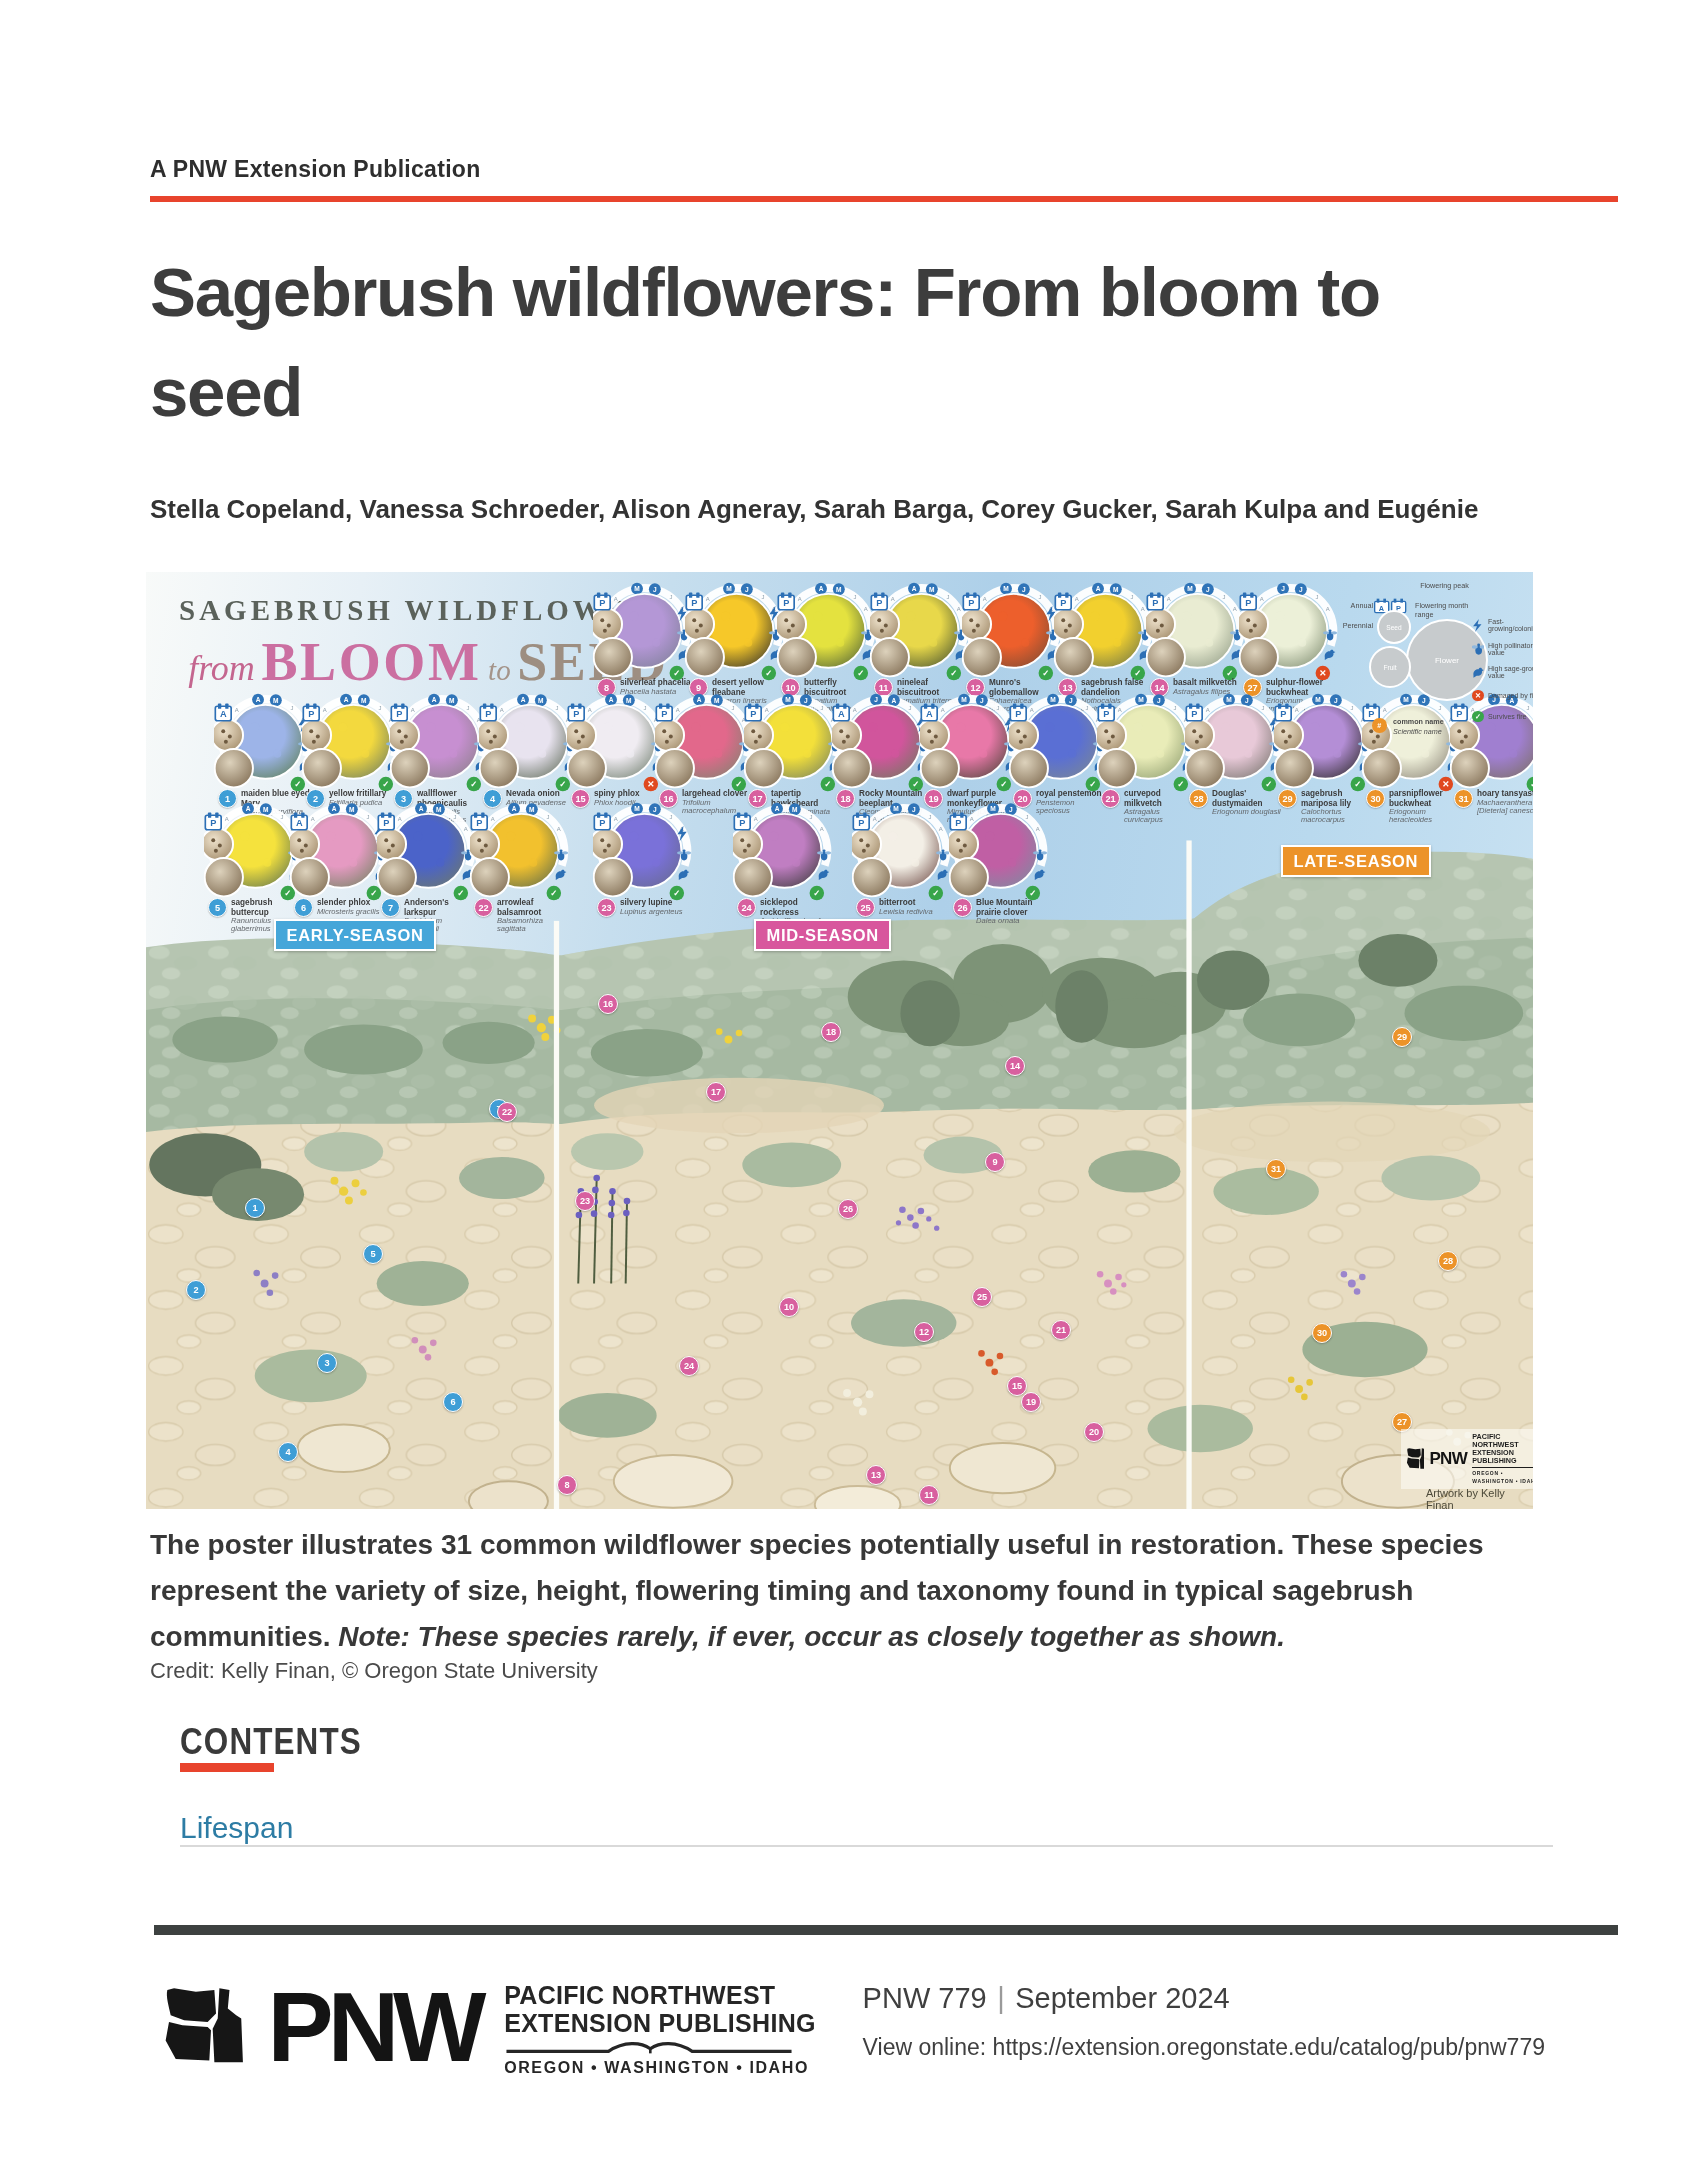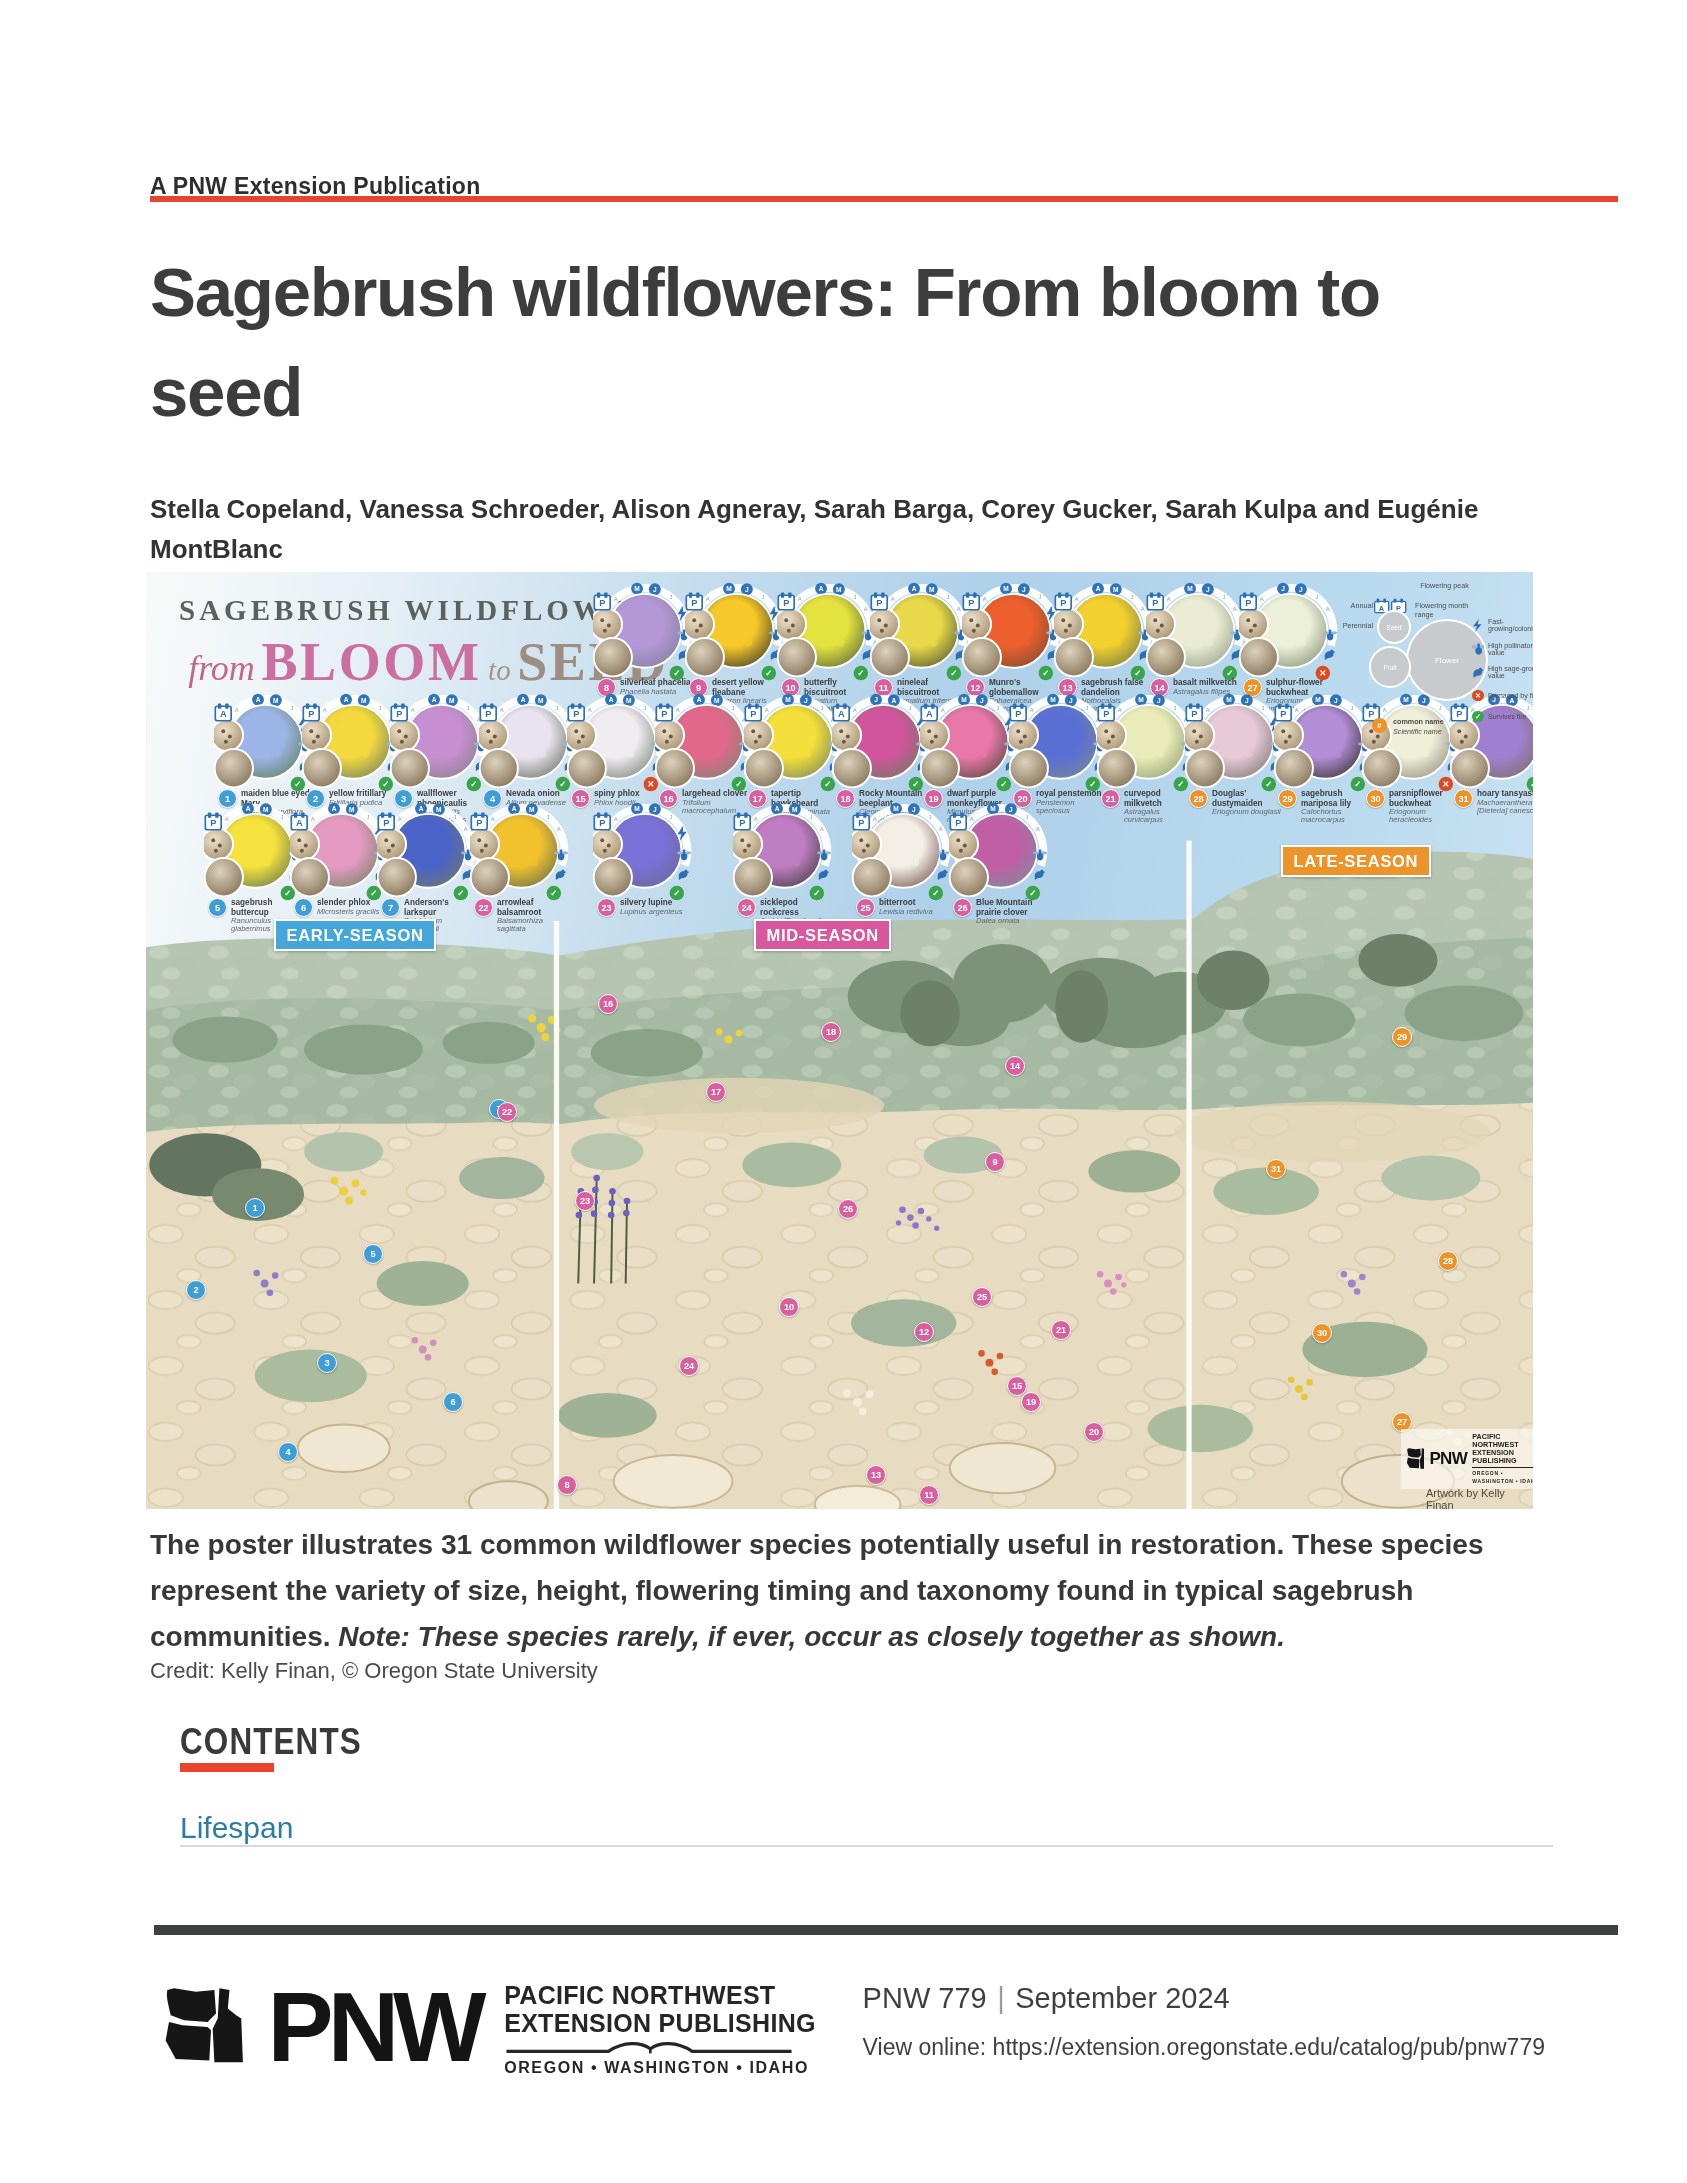--- a/index.html
+++ b/index.html
@@ -1,21 +1,21 @@
 <!DOCTYPE html>
 <html style="font-size:10.5px"><head>
 <meta charset="utf-8">
 <style>
   html,body{margin:0;padding:0;background:#888;}
   .page{position:relative;width:1687px;height:2183px;background:#ffffff;
         font-family:"Liberation Sans",sans-serif;color:#3a3a3a;overflow:hidden;}
   .abs{position:absolute;}
 
   
-  .kicker{left:150px;top:156px;font-size:23px;font-weight:bold;color:#2e2e2e;letter-spacing:0.3px;margin-top:17px;}
+  .kicker{left:150px;top:156px;font-size:23px;font-weight:bold;color:#2e2e2e;letter-spacing:0.3px;}
   .rule-red{left:150px;top:196px;width:1468px;height:6px;background:#e8442d;}
   .doc-title{left:150px;top:243px;width:1476px;font-size:69px;font-weight:bold;
              line-height:100px;letter-spacing:-1.3px;color:#3d3d3d;}
   .authors{left:150px;top:489px;width:1476px;font-size:26px;font-weight:bold;line-height:40px;color:#333;}
 
   
   .poster{left:146px;top:572px;width:1387px;height:937px;overflow:hidden;
           background:linear-gradient(100deg,#f8faf9 0%,#e7f0f6 14%,#c6deee 34%,#aed0e9 55%,#b9d9ee 78%,#cde4f3 100%);}
   .poster-head{position:absolute;left:33px;top:22.4px;font-family:"Liberation Serif",serif;}
   .ph1{font-size:29px;letter-spacing:4px;color:#5b625b;font-weight:600;}
@@ -94,21 +94,20 @@
 <div class="page">
 
   <div class="abs kicker">A PNW Extension Publication</div>
   <div class="abs rule-red"></div>
   <h1 class="abs doc-title" style="margin:0;">
     <div>Sagebrush wildflowers: From bloom to</div>
     <div>seed</div>
   </h1>
   <div class="abs authors">
     <div>Stella Copeland, Vanessa Schroeder, Alison Agneray, Sarah Barga, Corey Gucker, Sarah Kulpa and Eugénie</div>
-    <div>MontBlanc</div>
   </div>
 
   <div class="abs poster">
 
     <svg class="land" viewBox="0 0 2105 1042" preserveAspectRatio="none">
       <defs>
         <pattern id="shrubTex" width="90" height="60" patternUnits="userSpaceOnUse">
           <ellipse cx="20" cy="18" rx="16" ry="10" fill="#cfdcca" opacity=".85"></ellipse>
           <ellipse cx="60" cy="34" rx="18" ry="11" fill="#b2c3ae" opacity=".85"></ellipse>
           <ellipse cx="38" cy="50" rx="14" ry="9" fill="#d8e2d2" opacity=".7"></ellipse>

